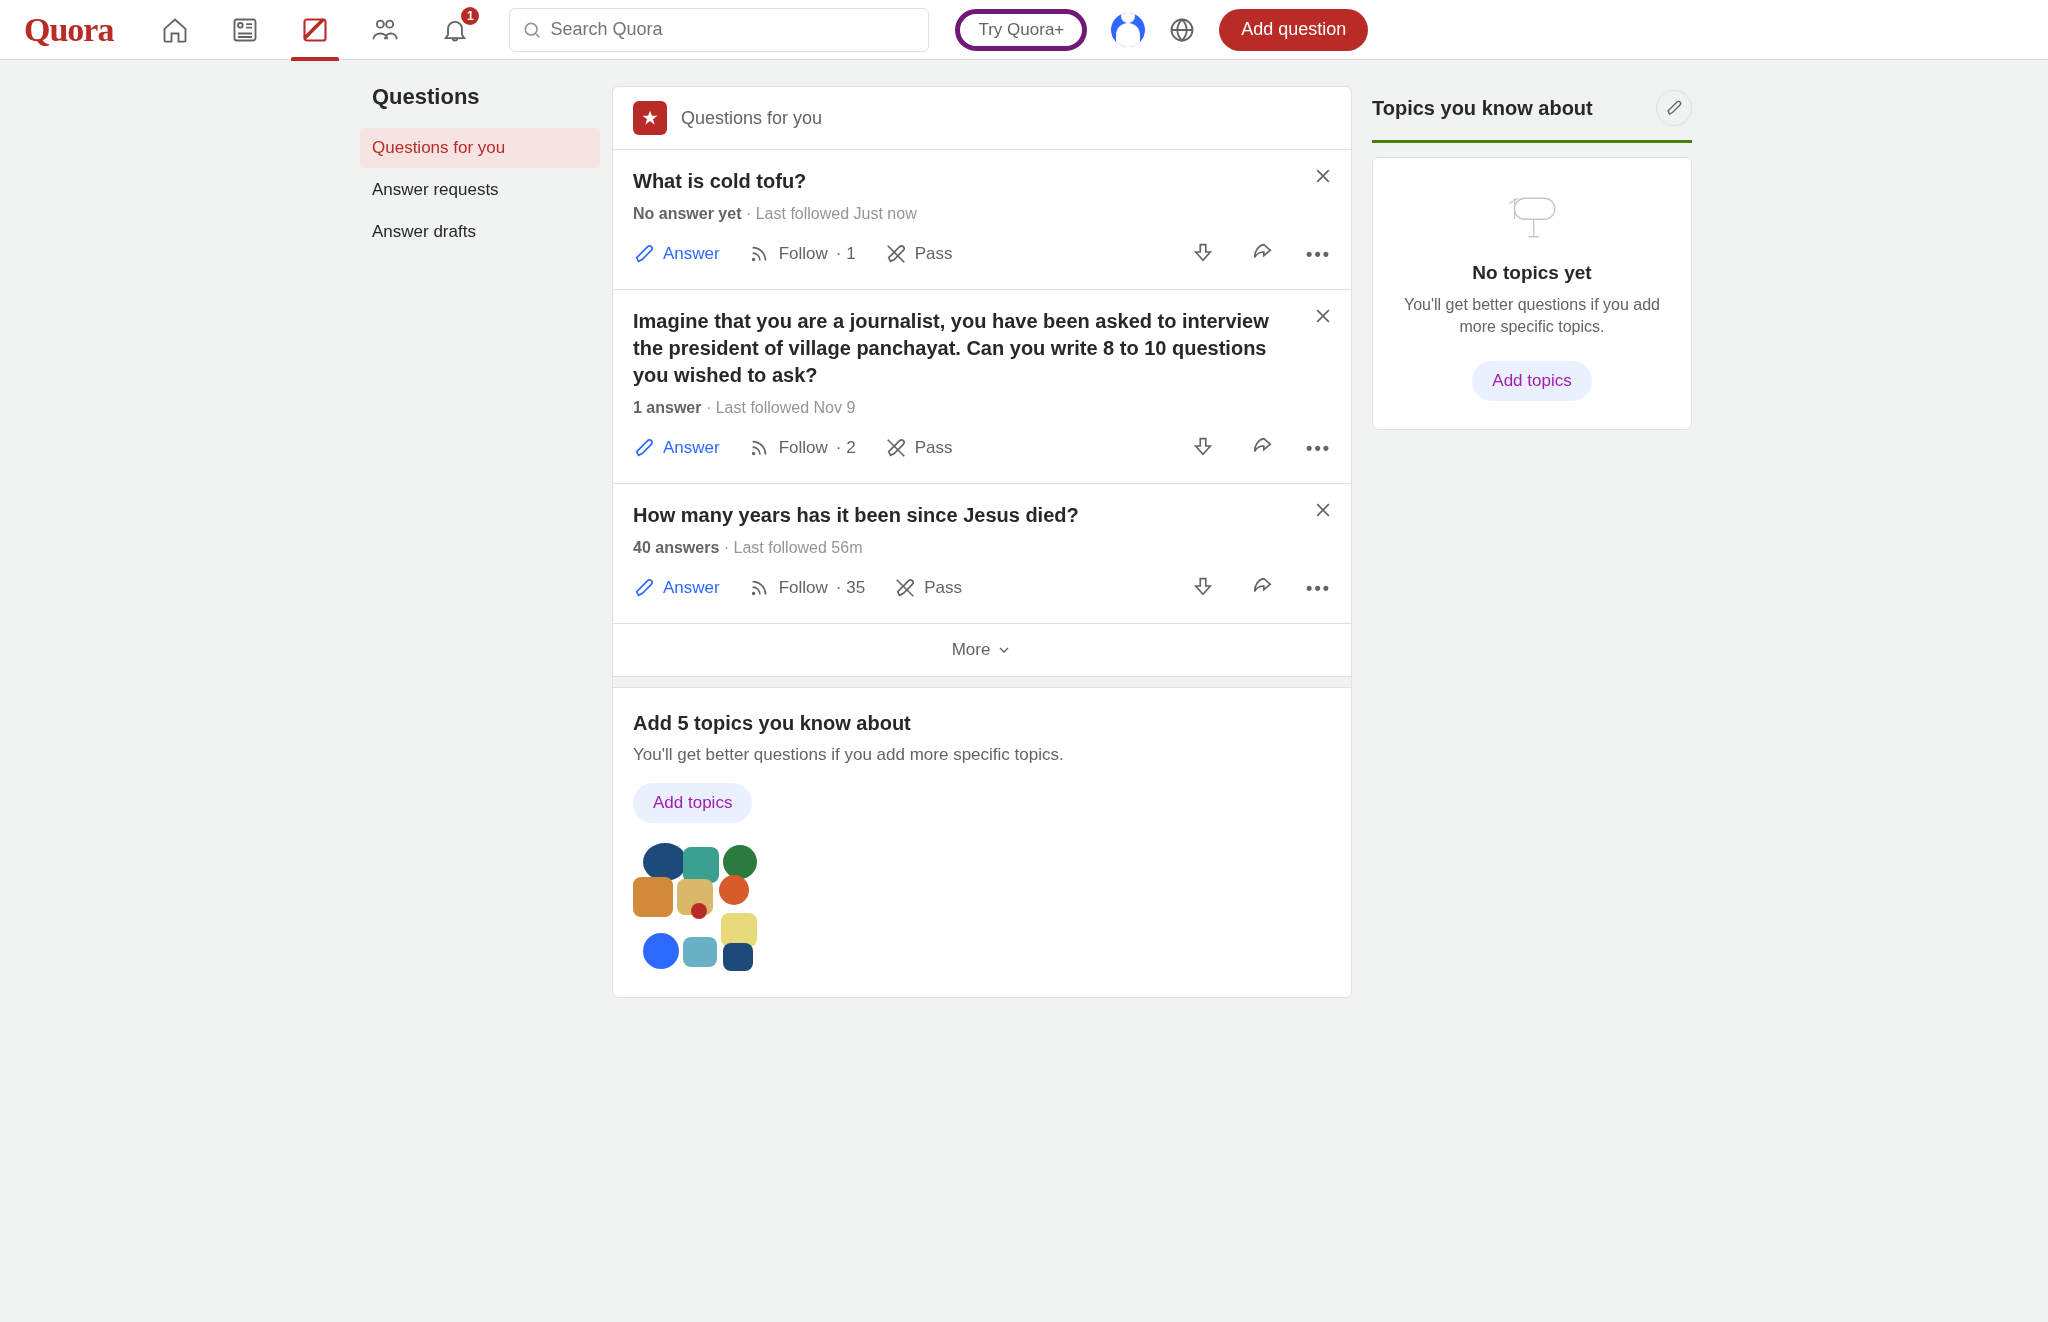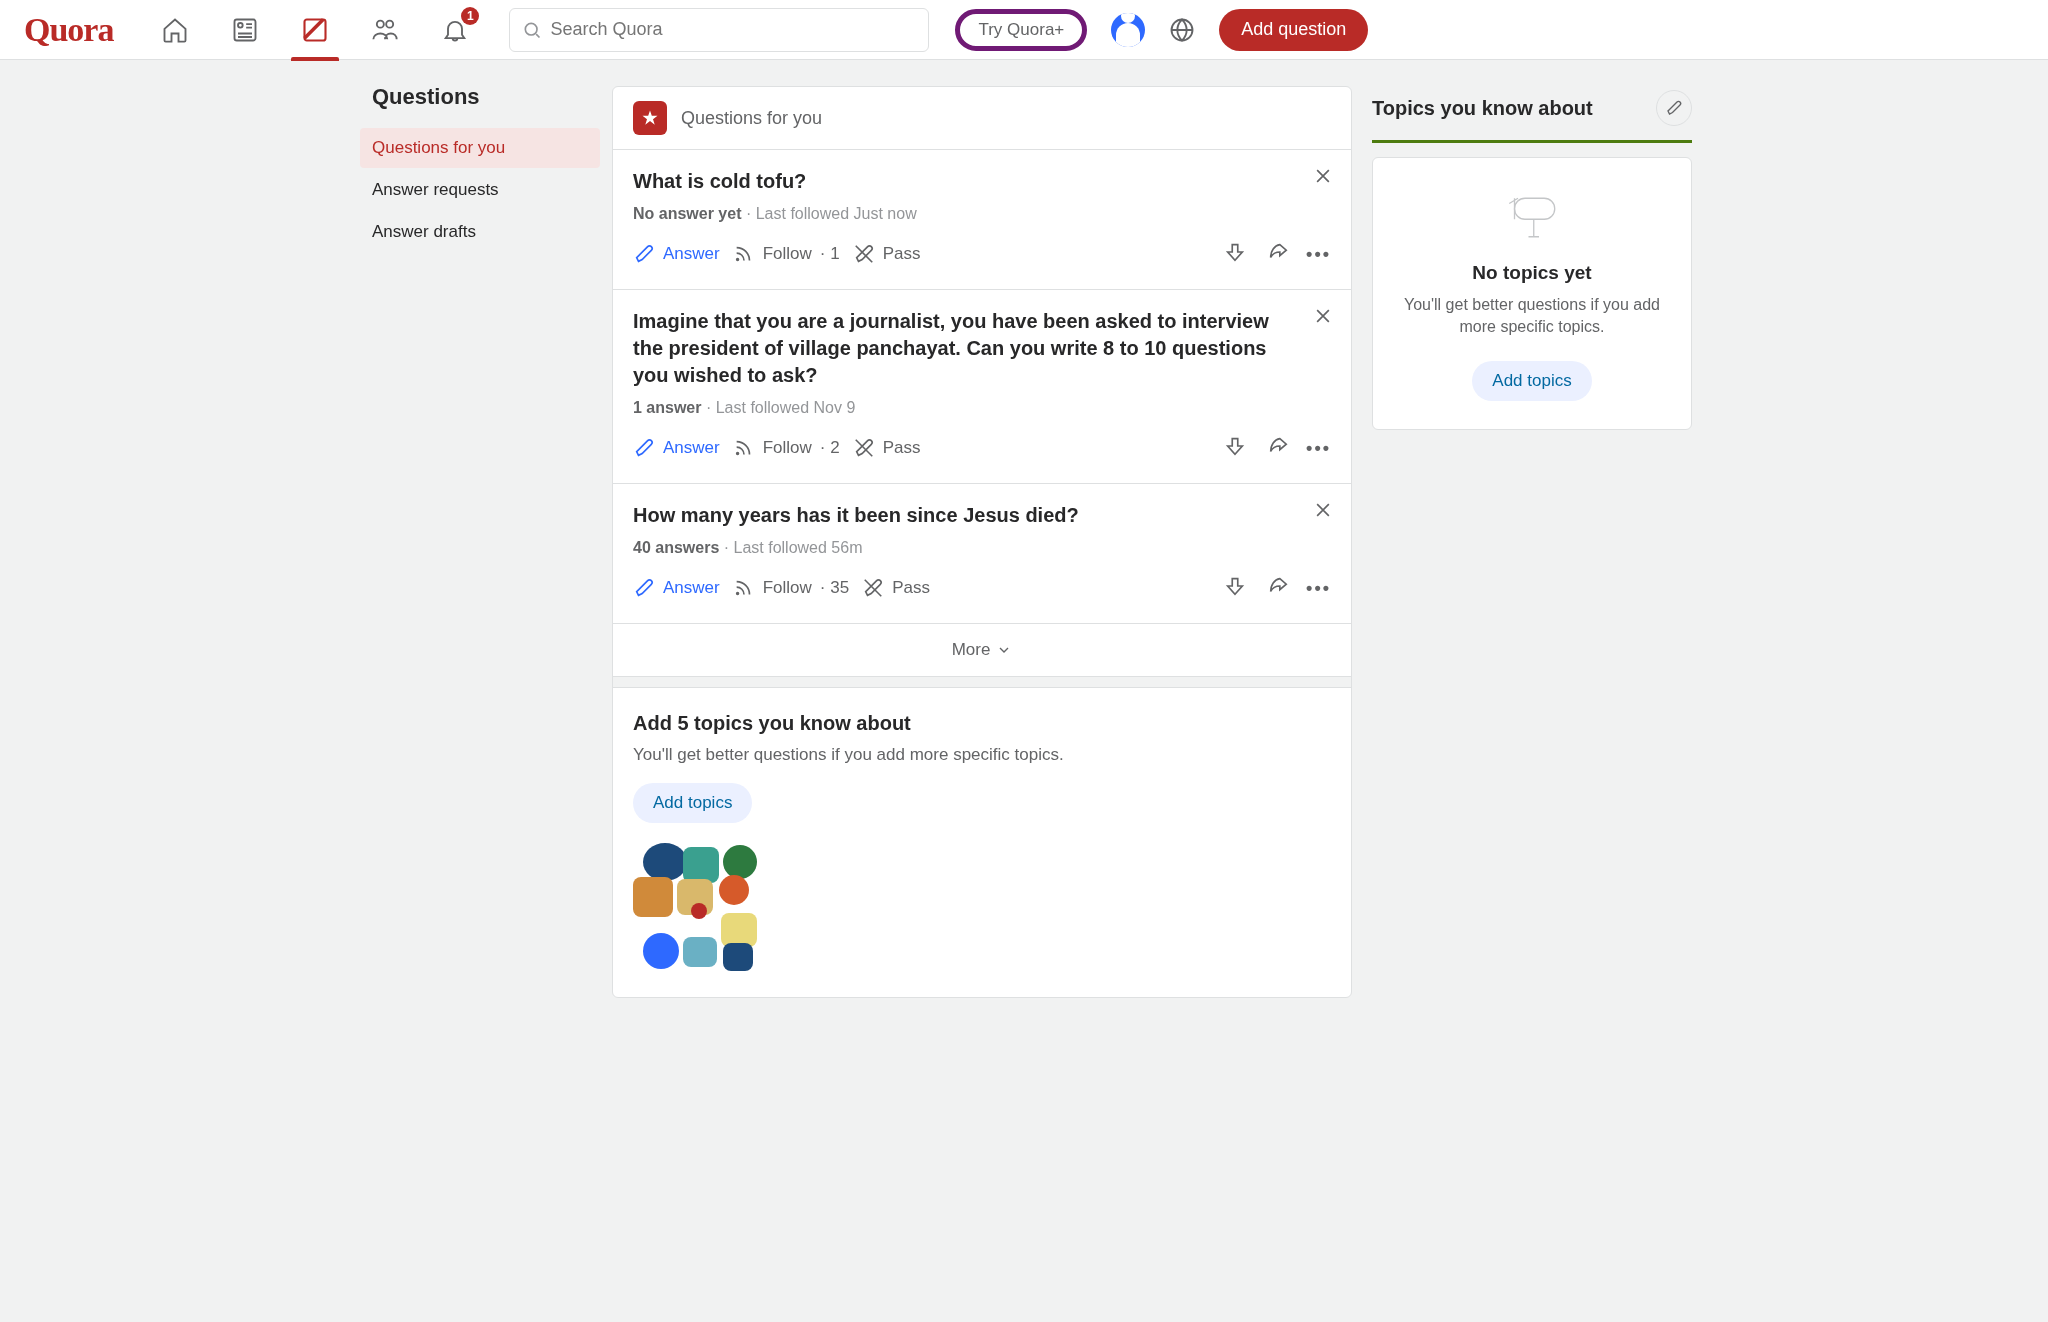--- a/index.html
+++ b/index.html
@@ -26,40 +26,40 @@
 .side-item { padding: 10px 12px; font-size: 17px; color: #282829; cursor: pointer; border-radius: 4px; margin-bottom:2px;}
 .side-item.selected { background: #f6e4e3; color: #b92b27; font-weight: 500;}
 .main { width: 740px; margin-top: 26px; background: #fff; border: 1px solid #dee0e1; border-radius: 6px; overflow: hidden; flex-shrink:0; margin-left:12px; margin-right:20px;}
 .feed-head { display: flex; align-items: center; gap: 14px; padding: 14px 20px; border-bottom: 1px solid #dee0e1;}
 .star-box { width: 34px; height: 34px; background: #b92b27; border-radius: 6px; display: flex; align-items: center; justify-content: center; color: #fff;}
 .feed-head-label { font-size: 18px; color: #636466;}
 .card { border-bottom: 1px solid #dee0e1; padding: 18px 20px; position: relative;}
 .card-title { font-size: 20px; font-weight: bold; line-height: 1.35; margin-bottom: 10px; padding-right: 36px; cursor:pointer;}
 .card-meta { color: #939598; font-size: 16px; margin-bottom: 14px;}
 .card-meta b { color: #636466; font-weight: bold;}
-.card-actions { display: flex; align-items: center; gap: 13px;}
+.card-actions { display: flex; align-items: center; gap: 29px;}
 .act { display: flex; align-items: center; gap: 8px; color: #636466; font-size: 17px; cursor: pointer;}
 .act.answer { color: #2e69ff;}
 .act svg { width: 22px; height: 22px;}
 .act.answer svg { stroke:#2e69ff;}
 .act .cnt { color:#636466;}
 .act .cnt::before{content:"· ";}
 .spacer { flex: 1;}
 .ract { color: #636466; cursor:pointer; padding:4px;}
 .ract svg{width:22px;height:22px;}
 .dots{letter-spacing:2px;font-weight:bold;color:#636466;cursor:pointer;font-size:18px;}
 .close-x { position: absolute; top: 16px; right: 18px; color: #636466; cursor: pointer;}
 .close-x svg{width:20px;height:20px;}
 .more-row { text-align: center; padding: 16px; font-size: 17px; color: #636466; cursor: pointer; border-bottom: none; display:flex;align-items:center;justify-content:center;gap:6px;}
 .gap-block{height:12px;background:#f1f2f2;border-top:1px solid #dee0e1;border-bottom:1px solid #dee0e1;}
 .topic-card { padding: 24px 20px; display:flex; gap:20px; align-items:flex-start;flex-direction:column;}
 .topic-card .txt{flex:1;}
 .topic-card h3{font-size:20px;font-weight:bold;margin-bottom:10px;}
 .topic-card p{font-size:17px;color:#636466;margin-bottom:18px;}
-.add-topics-btn{background:#ebf0ff;color:#0369a1;border:none;padding:10px 20px;border-radius:22px;font-size:17px;font-weight:500;cursor:pointer;}
+.add-topics-btn{background:#ebf0ff;color:#a21caf;border:none;padding:10px 20px;border-radius:22px;font-size:17px;font-weight:500;cursor:pointer;}
 .bubbles{width:140px;height:130px;position:relative;flex-shrink:0;}
 .bub{position:absolute;border-radius:8px;}
 .rightcol { width: 320px; padding-top: 30px; flex-shrink:0;}
 .rc-head { display:flex; align-items:center; justify-content:space-between; padding-bottom:14px; border-bottom:3px solid #4d7c0f;}
 .rc-head h2{font-size:20px;font-weight:bold;}
 .edit-btn{width:36px;height:36px;border:1px solid #dee0e1;border-radius:50%;display:flex;align-items:center;justify-content:center;cursor:pointer;color:#636466;}
 .rc-card{background:#fff;border:1px solid #dee0e1;border-radius:6px;margin-top:14px;padding:28px 18px;text-align:center;}
 .mailbox{width:70px;height:60px;margin:0 auto 16px;color:#c4c6c8;}
 .rc-card h3{font-size:19px;font-weight:bold;margin-bottom:10px;}
 .rc-card p{font-size:16px;color:#636466;margin-bottom:22px;line-height:1.4;}

